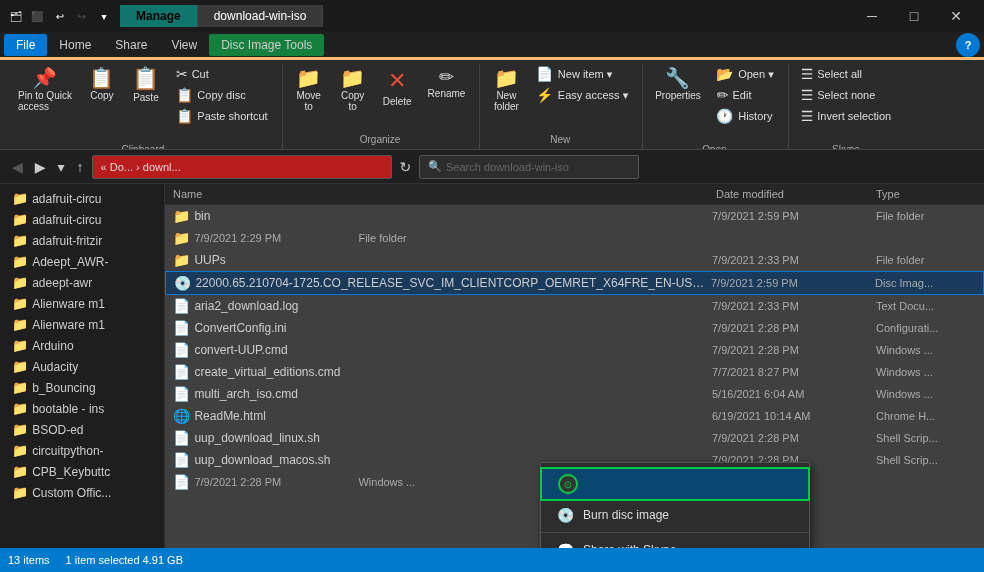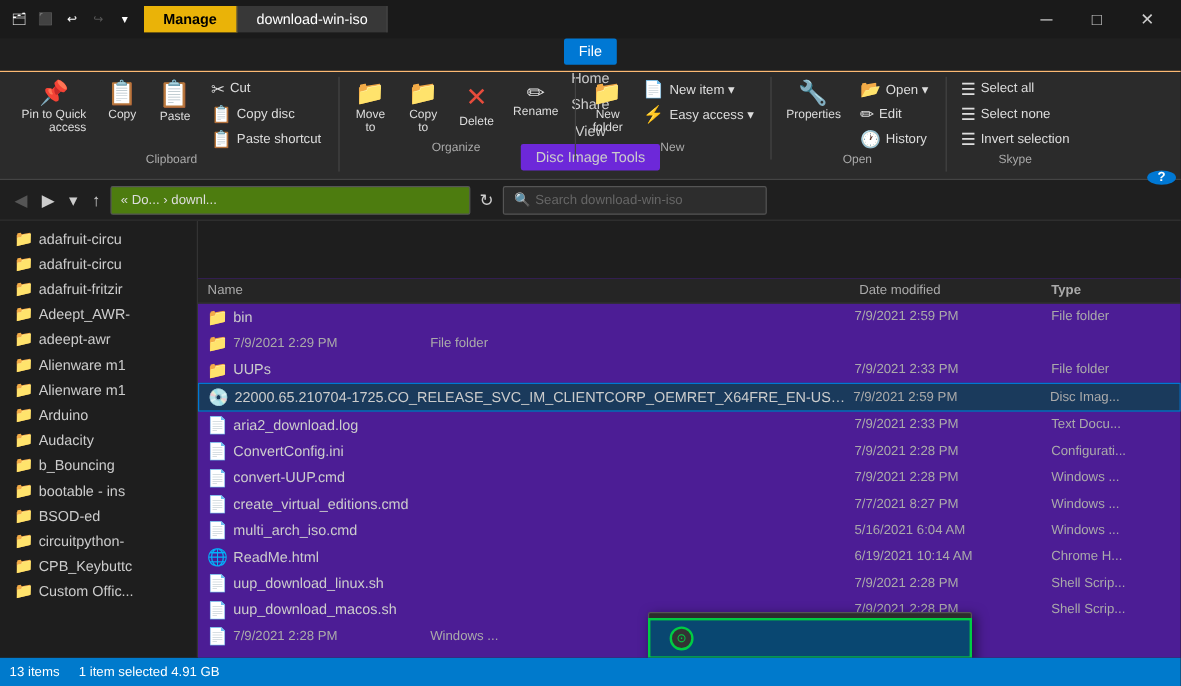--- a/index.html
+++ b/index.html
@@ -11,50 +11,50 @@
       background: #1a1a1a; padding: 0 8px;
     }
     .title-bar-icons { display: flex; gap: 6px; align-items: center; }
     .title-bar-icon { width: 16px; height: 16px; display: flex; align-items: center; justify-content: center; font-size: 10px; }
     .title-bar-tabs { display: flex; flex: 1; margin-left: 8px; }
     .title-tab {
       padding: 4px 16px; font-size: 12px; background: #2d2d2d; color: #ccc;
       border-right: 1px solid #444; cursor: pointer;
     }
     .title-tab.active { background: #383838; color: #fff; }
-    .title-tab.manage { background: #eab308; color: #000; font-weight: bold; }
+    .title-tab.manage { background: #0f766e; color: #000; font-weight: bold; }
     .window-controls { display: flex; gap: 2px; }
     .win-btn { width: 40px; height: 28px; display: flex; align-items: center; justify-content: center; cursor: pointer; font-size: 14px; color: #ccc; }
 
     
     .menu-bar {
       display: flex; align-items: center; height: 28px;
-      background: #1f1f1f; border-bottom: 1px solid #fdba74; padding: 0 4px; flex-direction: column;
+      background: #1f1f1f; border-bottom: 3px solid #fdba74; padding: 0 4px;
     }
     .menu-item {
       padding: 4px 12px; font-size: 12px; color: #ccc; cursor: pointer;
       border-radius: 2px;
     }
-    .menu-item:hover, .menu-item.active { background: #6d28d9; }
+    .menu-item:hover, .menu-item.active { background: #15803d; }
     .menu-item.file { background: #0078d4; color: #fff; }
     .menu-help { margin-left: auto; width: 24px; height: 24px; background: #0078d4; border-radius: 50%; display: flex; align-items: center; justify-content: center; font-size: 11px; font-weight: bold; }
 
     
     .ribbon {
       background: #2b2b2b; border-bottom: 1px solid #444; padding: 4px 8px;
       display: flex; align-items: flex-start; gap: 2px;
     }
     .ribbon-group {
       display: flex; flex-direction: column; align-items: center;
       border-right: 1px solid #444; padding: 0 8px 4px 4px;
       min-width: fit-content;
     }
     .ribbon-group:last-child { border-right: none; }
     .ribbon-group-label {
-      font-size: 10px; color: #aaa; margin-top: 2px; text-align: center; width: 100%;
+      font-size: 10px; color: #aaa; margin-top: 18px; text-align: center; width: 100%;
     }
     .ribbon-buttons { display: flex; gap: 4px; align-items: flex-start; }
     .ribbon-btn {
       display: flex; flex-direction: column; align-items: center; justify-content: flex-start;
       padding: 4px 6px; cursor: pointer; border-radius: 2px; min-width: 40px;
       color: #ddd; font-size: 10px; text-align: center; gap: 2px;
     }
     .ribbon-btn .icon { font-size: 20px; line-height: 1; }
     .ribbon-btn-small {
       display: flex; align-items: center; gap: 4px; padding: 2px 6px;
@@ -65,21 +65,21 @@
     .delete-icon { color: #e74c3c; font-size: 22px; }
 
     
     .address-bar {
       display: flex; align-items: center; height: 34px; background: #1f1f1f;
       padding: 0 8px; gap: 4px; border-bottom: 1px solid #333;
     }
     .nav-btn { color: #ccc; cursor: pointer; padding: 2px 4px; font-size: 14px; }
     .nav-btn.disabled { color: #555; cursor: default; }
     .address-path {
-      flex: 1; background: #4d7c0f; border: 1px solid #555; height: 24px;
+      flex: 1; background: #b91c1c; border: 1px solid #555; height: 24px;
       display: flex; align-items: center; padding: 0 8px; border-radius: 2px;
       font-size: 11px; color: #ddd; max-width: 300px;
     }
     .search-box {
       background: #2d2d2d; border: 1px solid #555; height: 24px;
       display: flex; align-items: center; padding: 0 8px; border-radius: 2px;
       font-size: 11px; color: #888; gap: 4px; min-width: 220px;
     }
     .refresh-btn { color: #ccc; cursor: pointer; font-size: 14px; padding: 2px 4px; }
 
@@ -93,29 +93,29 @@
     }
     .sidebar-item {
       padding: 3px 8px 3px 12px; cursor: pointer; font-size: 12px; color: #ccc;
       white-space: nowrap; overflow: hidden; text-overflow: ellipsis;
       display: flex; align-items: center; gap: 4px;
     }
     .folder-icon { font-size: 13px; color: #e8a000; }
 
     
     .file-area {
-      flex: 1; background: #4c1d95; overflow: hidden; position: relative; margin-top: 48px;
+      flex: 1; background: #404040; overflow: hidden; position: relative;
     }
     .file-list-header {
       display: flex; background: #252525; border-bottom: 1px solid #333;
       padding: 4px 8px; font-size: 11px; color: #aaa;
     }
     .col-name { flex: 1; }
     .col-date { width: 160px; }
-    .col-type { width: 100px; font-weight: bold; }
+    .col-type { width: 100px; }
     .file-row {
       display: flex; align-items: center; padding: 3px 8px;
       font-size: 12px; color: #ccc; cursor: pointer; gap: 4px;
     }
     .file-row.highlighted { background: #1a3a5c; border: 1px solid #0078d4; }
     .file-icon { font-size: 14px; color: #e8a000; }
     .file-name { flex: 1; white-space: nowrap; overflow: hidden; text-overflow: ellipsis; }
     .file-date { width: 160px; font-size: 11px; color: #aaa; }
     .file-type { width: 100px; font-size: 11px; color: #aaa; white-space: nowrap; overflow: hidden; }
 
@@ -184,21 +184,21 @@
   <div class="menu-item active">Disc Image Tools</div>
   <div class="menu-help">?</div>
 </div>
 
 <div class="ribbon" style="height:90px; flex-wrap:nowrap; overflow:hidden;">
 
   <div class="ribbon-group">
     <div class="ribbon-buttons">
       <div class="ribbon-btn">
         <span class="icon">📌</span>
-        <span style="font-size:10px; white-space:pre; text-align:right;">Pin to Quick
+        <span style="font-size:10px; white-space:pre; text-align:left;">Pin to Quick
 access</span>
       </div>
       <div class="ribbon-btn">
         <span class="icon">📋</span>
         <span>Copy</span>
       </div>
       <div class="ribbon-btn">
         <span class="icon" style="font-size:22px;">📋</span>
         <span>Paste</span>
       </div>

